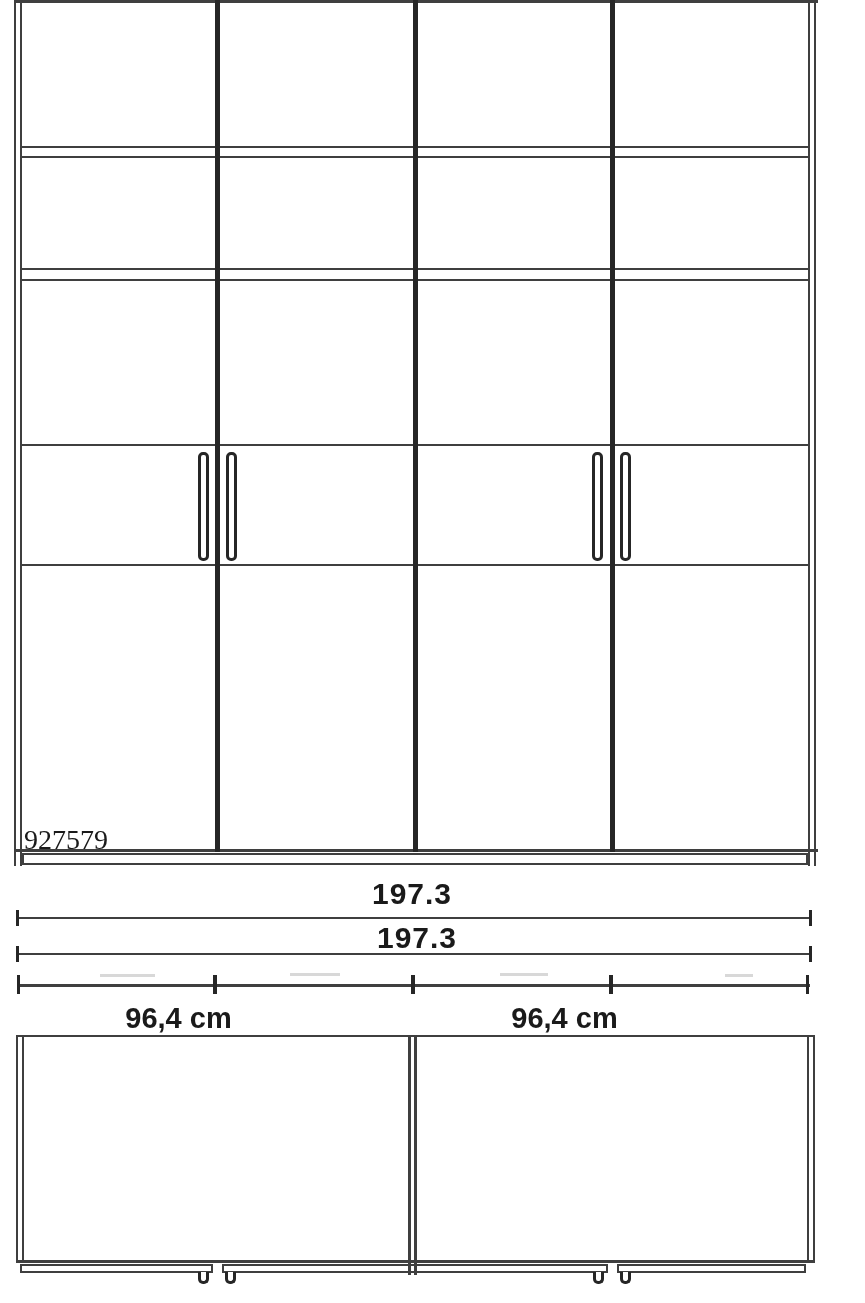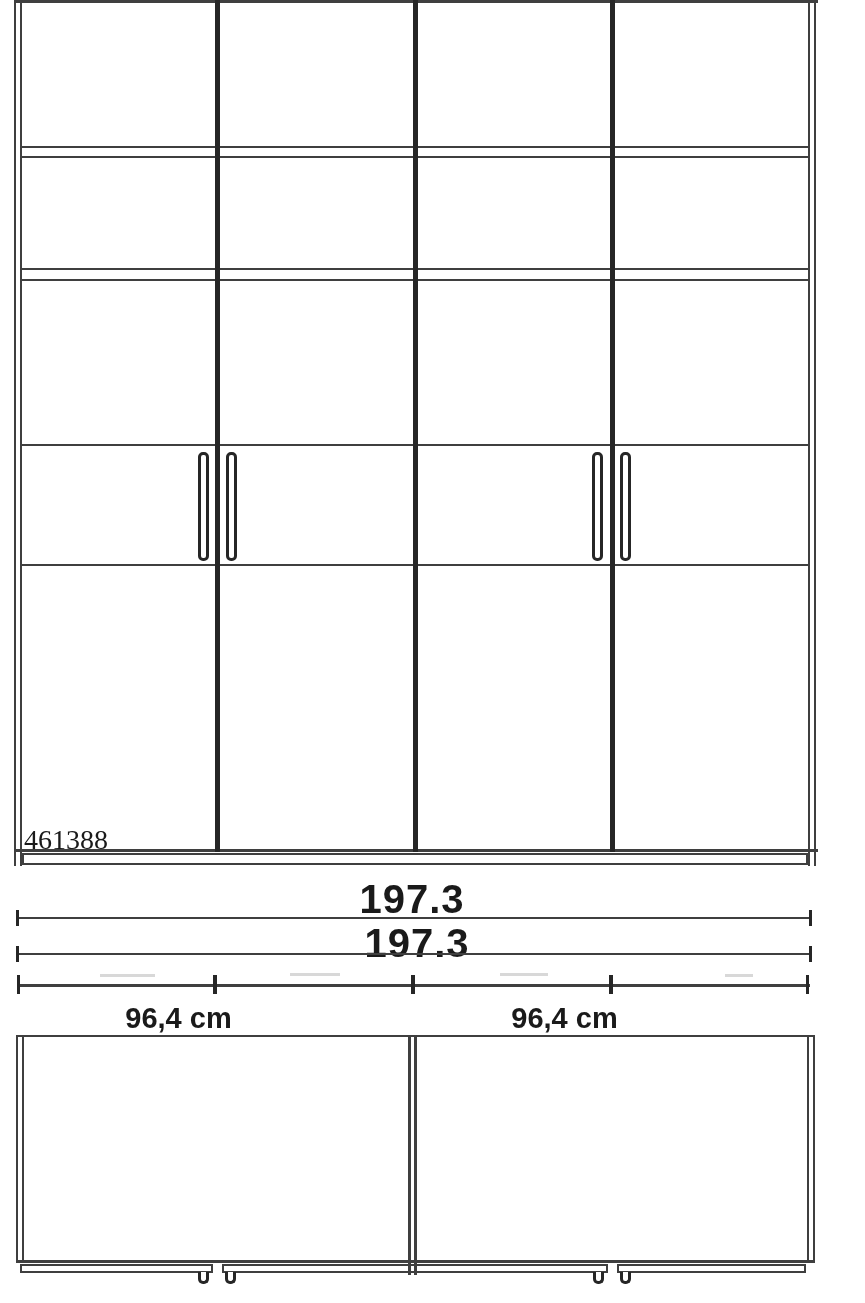--- a/index.html
+++ b/index.html
@@ -23,21 +23,21 @@
   .strip{position:absolute;height:9px;border:2px solid var(--line,#3f3f3f);background:#fff}
   .nub{
     position:absolute;width:11px;height:12px;
     border:3px solid var(--heavy,#262626);border-top:none;
     border-radius:0 0 5px 5px;background:#fff;
   }
   .dimlabel{
     position:absolute;color:var(--text,#1a1a1a);
     font-weight:bold;text-align:center;line-height:1;white-space:nowrap;
   }
-  .big{font-size:40px;letter-spacing:1px}
+  .big{font-size:30px;letter-spacing:1px}
   .mid{font-size:29px}
   .code{
     position:absolute;font-family:"Liberation Serif",serif;
     font-size:28px;line-height:1;color:var(--text,#1a1a1a);white-space:nowrap;
   }
 </style>
 </head>
 <body>
 
 <div class="canvas">
@@ -61,21 +61,21 @@
 
     <div class="v heavy" style="left:215px;top:0;width:5px;height:852px"></div>
     <div class="v heavy" style="left:413px;top:0;width:5px;height:852px"></div>
     <div class="v heavy" style="left:610px;top:0;width:5px;height:852px"></div>
 
     <div class="handle" style="left:198px"></div>
     <div class="handle" style="left:226px"></div>
     <div class="handle" style="left:592px"></div>
     <div class="handle" style="left:620px"></div>
 
-    <span class="code" style="left:24px;top:826px">461388</span>
+    <span class="code" style="left:24px;top:826px">927579</span>
   </div>
 
   <div class="layer">
     <span class="dimlabel big" style="left:347px;top:879px;width:130px">197.3</span>
 
     <div class="h" style="left:18px;top:917px;width:793px;height:2px"></div>
     <div class="tick" style="left:16px;top:910px;width:3px;height:16px"></div>
     <div class="tick" style="left:809px;top:910px;width:3px;height:16px"></div>
 
     <span class="dimlabel big" style="left:352px;top:923px;width:130px">197.3</span>

